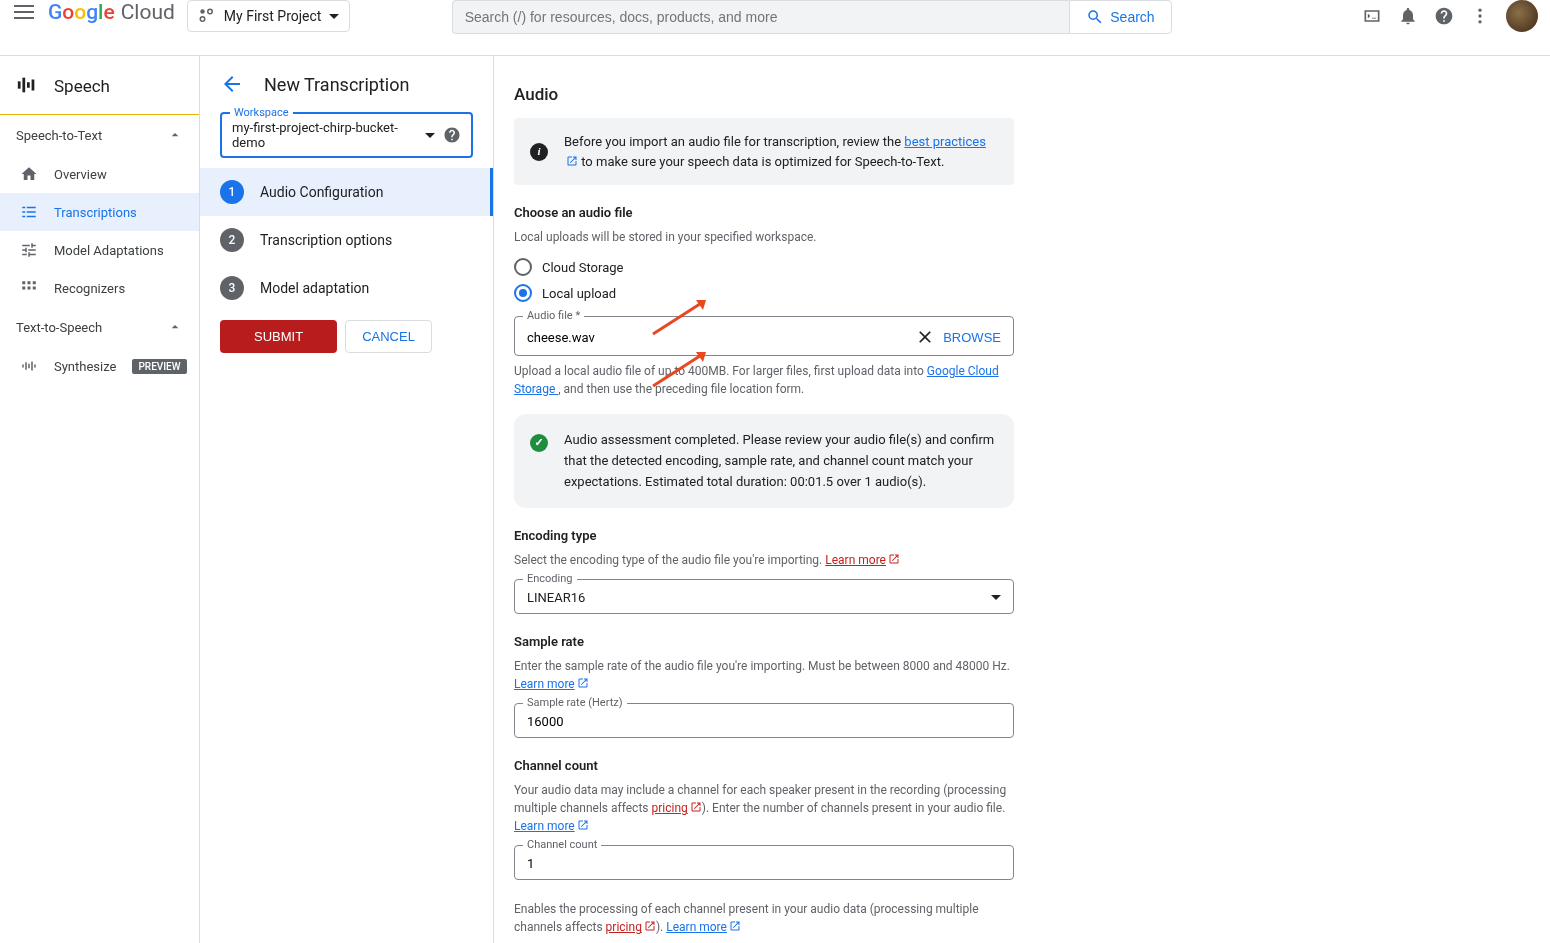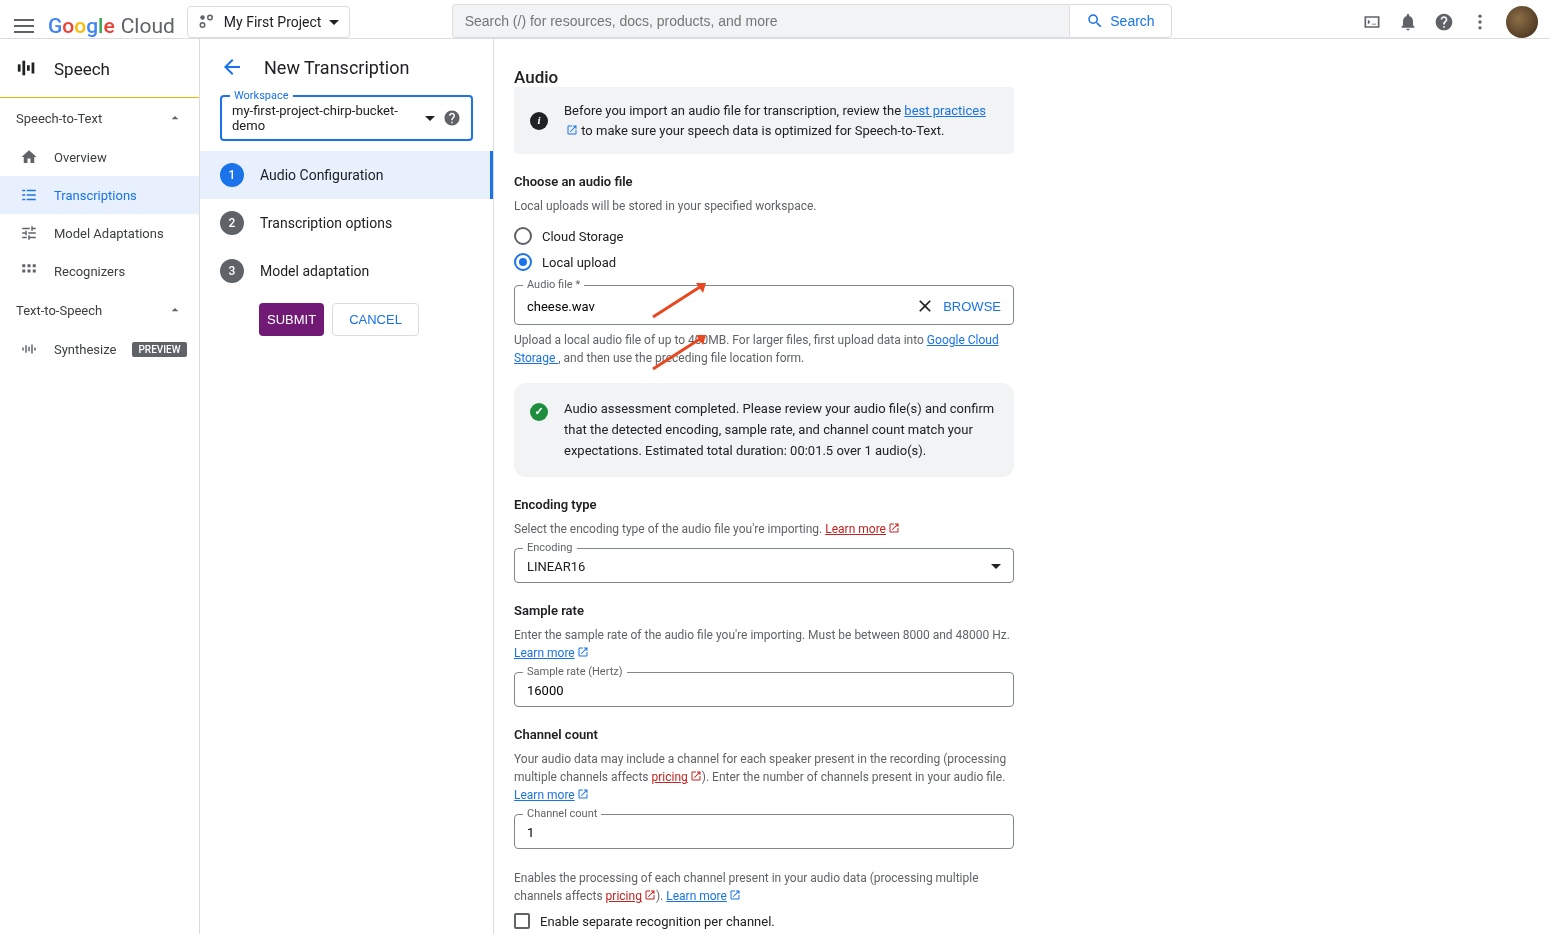--- a/index.html
+++ b/index.html
@@ -1,19 +1,19 @@
 <!DOCTYPE html>
 <html><head>
 <meta charset="utf-8">
 <style>
   * { box-sizing: border-box; margin: 0; padding: 0; }
   body { font-family: "Google Sans", Roboto, Arial, sans-serif; font-size: 13px; color: #202124; background: #fff; }
   
   
-  .top-header { height: 39px; border-bottom: 1px solid #dadce0; display: flex; align-items: flex-end; padding: 0 12px; gap: 12px; }
+  .top-header { height: 56px; border-bottom: 1px solid #dadce0; display: flex; align-items: flex-start; padding: 0 12px; gap: 12px; }
   .hamburger { width: 24px; height: 24px; cursor: pointer; display: flex; flex-direction: column; justify-content: center; gap: 4px; padding: 0 2px; }
   .hamburger span { height: 2px; background: #5f6368; width: 100%; }
   .google-logo { display: flex; align-items: center; gap: 4px; font-size: 21px; }
   .google-text { font-weight: 500; }
   .g-blue { color: #4285f4; } .g-red { color: #ea4335; } .g-yellow { color: #fbbc04; } .g-green { color: #34a853; }
   .cloud-text { color: #5f6368; font-weight: 400; margin-left: 2px; }
   .project-selector { display: flex; align-items: center; gap: 8px; border: 1px solid #dadce0; border-radius: 4px; padding: 6px 10px; cursor: pointer; font-size: 14px; }
   .project-selector svg { width: 18px; height: 18px; }
   .search-container { flex: 1; max-width: 720px; margin: 0 auto; display: flex; }
   .search-box { flex: 1; background: #f1f3f4; border: 1px solid #dadce0; border-radius: 4px 0 0 4px; padding: 8px 12px; font-size: 14px; color: #15803d; border-right: none; }
@@ -44,26 +44,26 @@
   .workspace-field { margin: 0 20px 10px; border: 2px solid #1a73e8; border-radius: 4px; padding: 6px 10px 6px 10px; position: relative; display: flex; align-items: center; gap: 8px; }
   .workspace-label { position: absolute; top: -8px; left: 8px; background: #fff; padding: 0 4px; font-size: 11px; color: #1a73e8; text-align: right; }
   .workspace-value { flex: 1; font-size: 13px; }
   .help-circle { width: 18px; height: 18px; fill: #5f6368; }
   .step-item { display: flex; align-items: center; gap: 16px; padding: 12px 20px; cursor: pointer; font-size: 14px; position:relative; }
   .step-item.active { background: #e8f0fe; }
   .step-item.active::after { content:''; position:absolute; right:0; top:0; bottom:0; width:3px; background:#1a73e8; }
   .step-circle { width: 24px; height: 24px; border-radius: 50%; background: #5f6368; color: #fff; display: flex; align-items: center; justify-content: center; font-size: 12px; font-weight: 500; }
   .step-item.active .step-circle { background: #1a73e8; }
   .step-actions { display: flex; gap: 8px; padding: 8px 20px; }
-  .btn-primary { background: #701a75; color: #fff; border: none; border-radius: 4px; padding: 8px 8px; font-size: 13px; font-weight: 500; cursor: pointer; margin-left: 39px; }
+  .btn-primary { background: #b91c1c; color: #fff; border: none; border-radius: 4px; padding: 8px 34px; font-size: 13px; font-weight: 500; cursor: pointer; }
   .btn-secondary { background: #fff; color: #1a73e8; border: 1px solid #dadce0; border-radius: 4px; padding: 8px 16px; font-size: 13px; font-weight: 500; cursor: pointer; }
   
   
   .content-col { flex: 1; padding: 28px 20px; overflow-y: auto; max-width: 540px; }
-  .section-title { font-size: 17px; font-weight: 500; }
+  .section-title { font-size: 17px; font-weight: 500; margin-bottom: 14px; }
   .info-banner { background: #f1f3f4; border-radius: 4px; padding: 14px 16px; display: flex; gap: 16px; align-items:center; margin-bottom: 20px; font-size: 13px; line-height: 1.5; }
   .info-icon-circle { width: 18px; height: 18px; border-radius: 50%; background: #202124; color: #fff; display: flex; align-items: center; justify-content: center; font-size: 11px; font-weight: bold; font-style: italic; flex-shrink: 0; font-family: serif;}
   .link-blue { color: #1a73e8; text-decoration: underline; cursor: pointer; }
   .link-pink { color: #c5221f; text-decoration: underline; cursor: pointer; }
   .ext-icon { width: 12px; height: 12px; display: inline-block; margin-left: 2px; vertical-align: -1px;}
   .sub-heading { font-size: 13px; font-weight: 600; margin-bottom: 8px; }
   .helper-text { font-size: 12px; color: #5f6368; margin-bottom: 8px; line-height: 1.5;}
   .radio-row { display: flex; align-items: center; gap: 10px; padding: 4px 0; cursor: pointer; font-size: 13px; }
   .radio-outer { width: 18px; height: 18px; border: 2px solid #5f6368; border-radius: 50%; display: flex; align-items: center; justify-content: center; }
   .radio-outer.selected { border-color: #1a73e8; }

